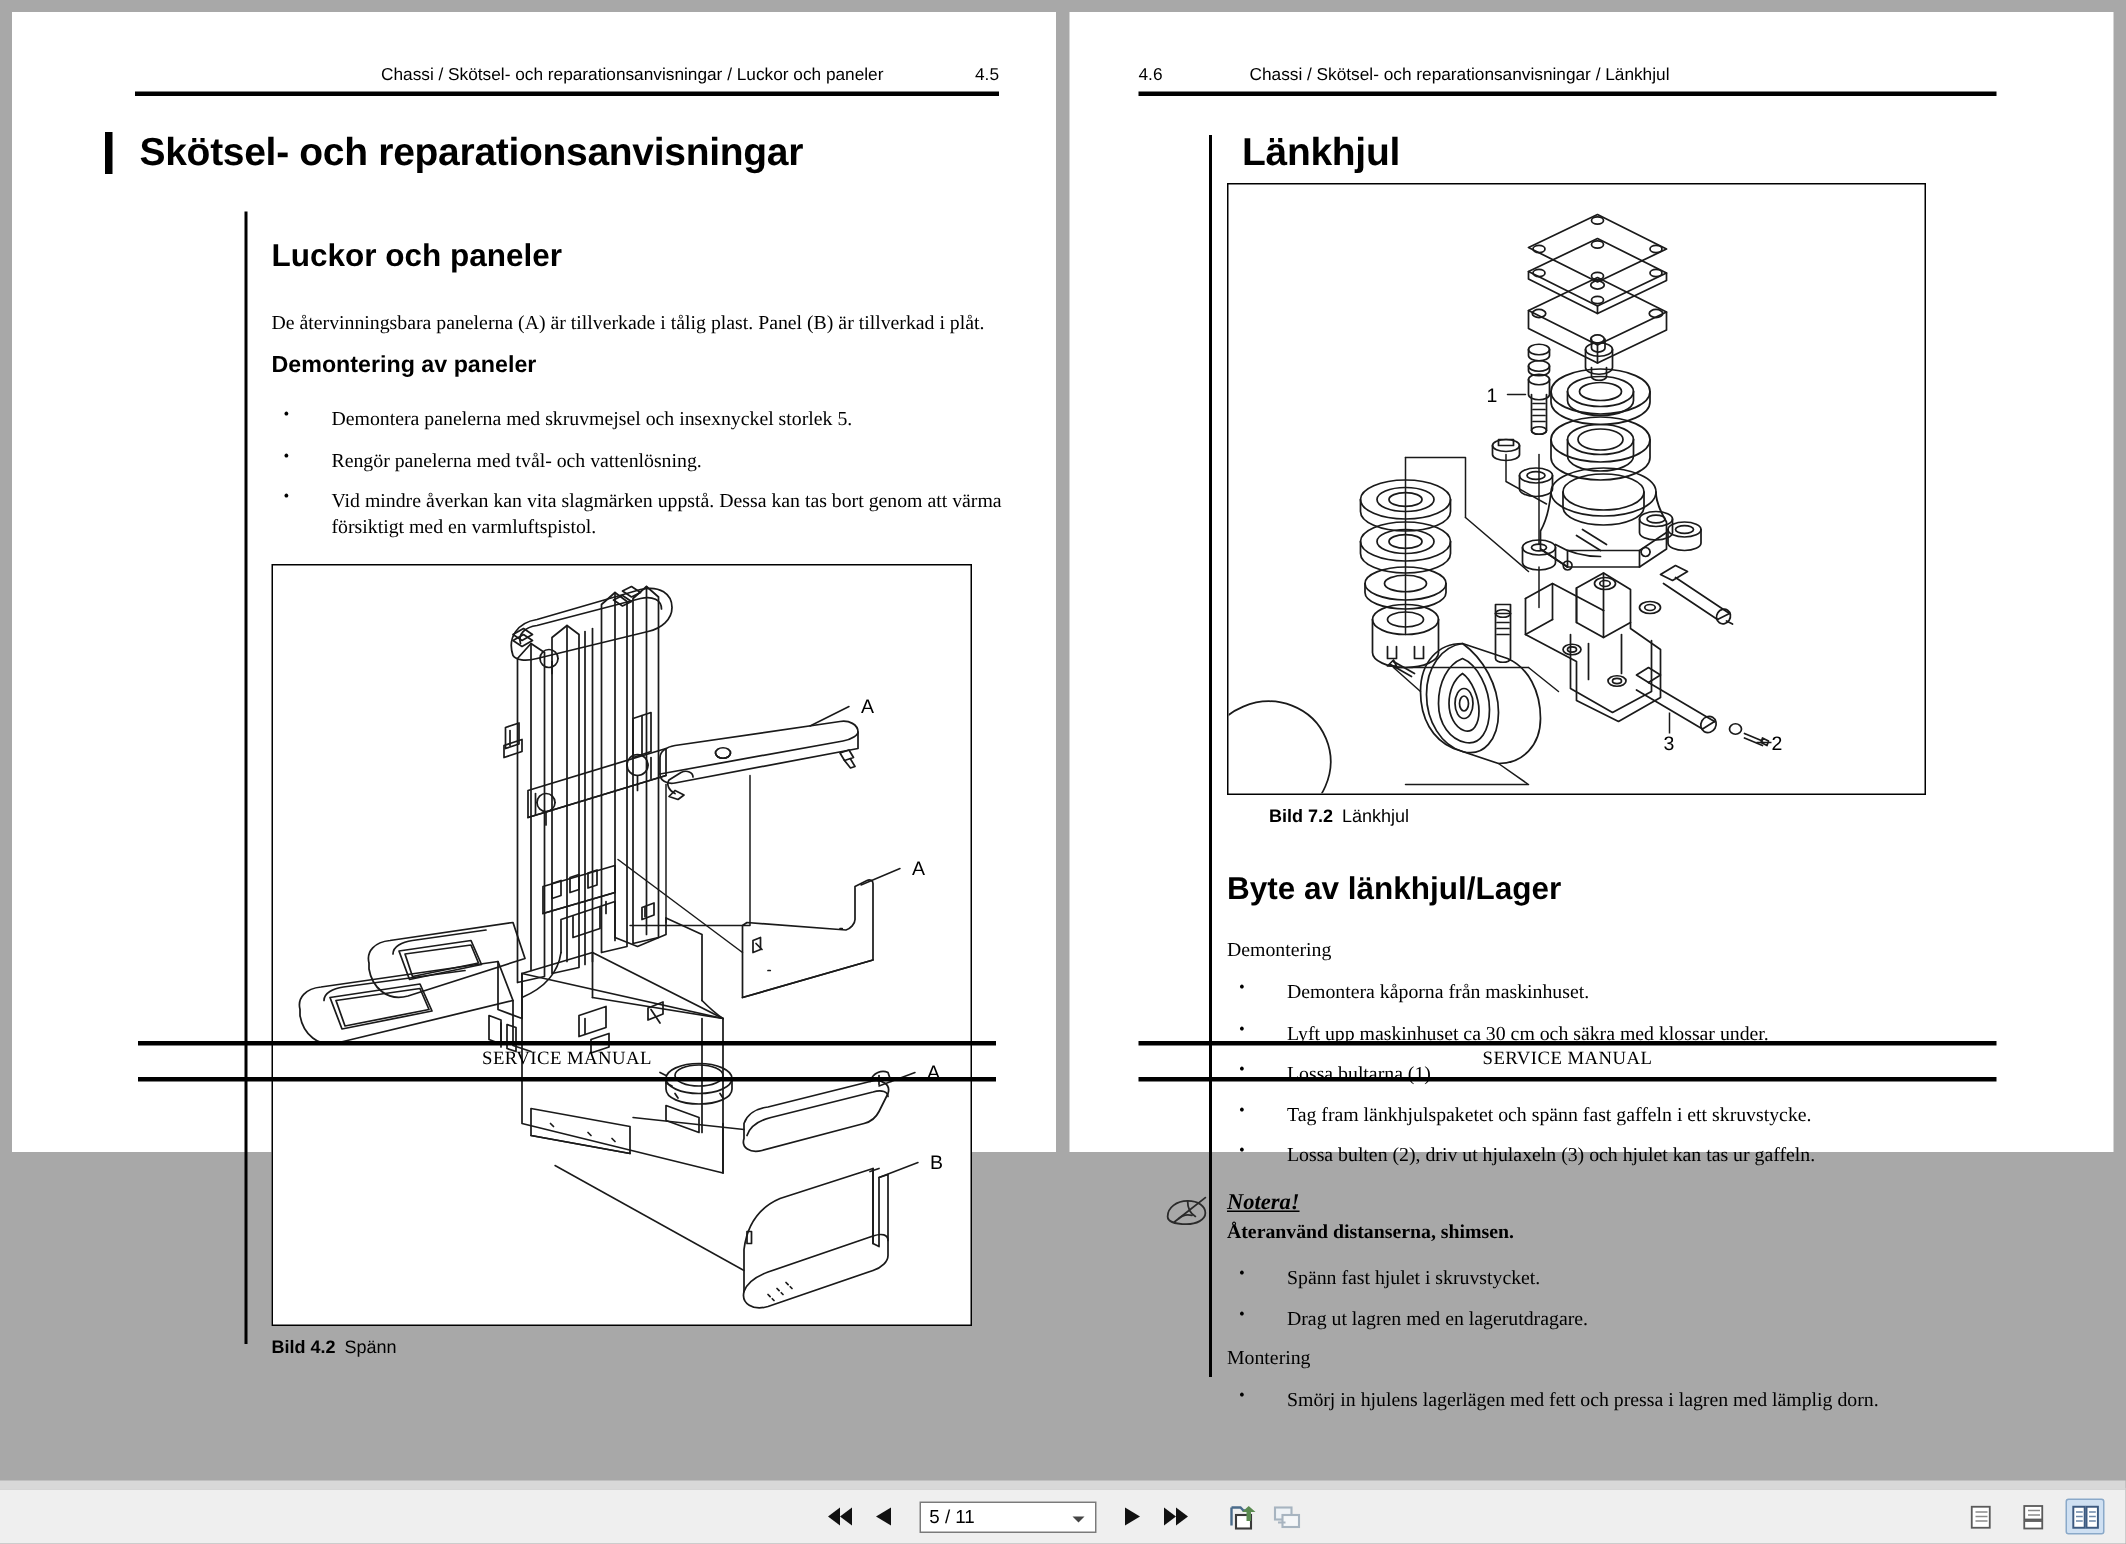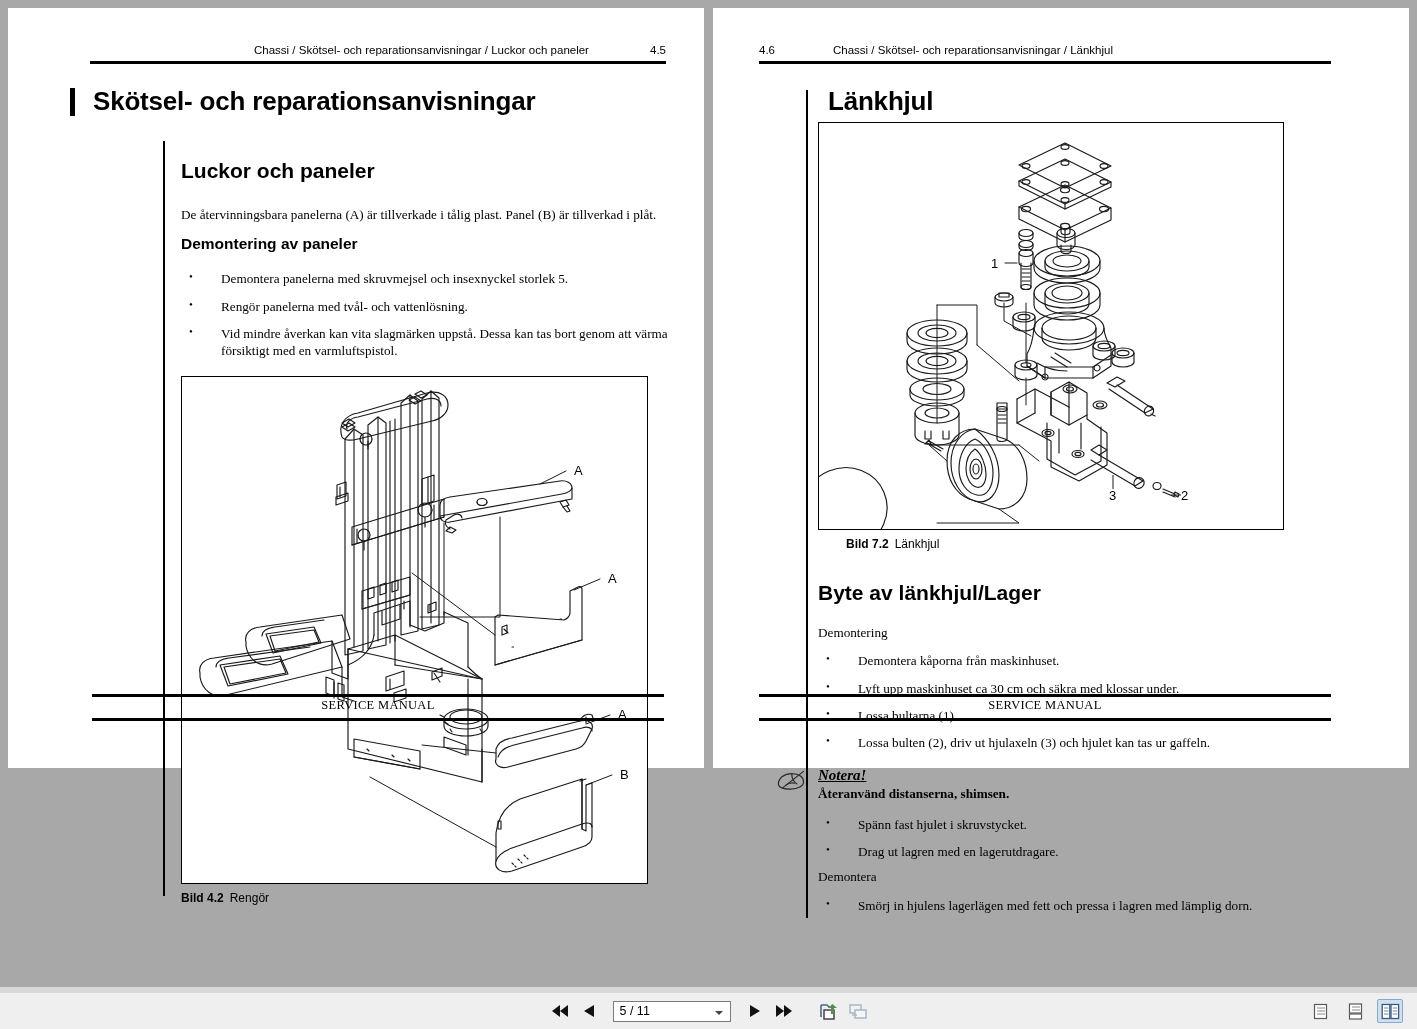--- a/index.html
+++ b/index.html
@@ -421,21 +421,21 @@
             <g font-family="Liberation Sans, sans-serif" font-size="13" fill="#000">
               <text x="392" y="98">A</text>
               <text x="426" y="206">A</text>
               <text x="436" y="342">A</text>
               <text x="438" y="402">B</text>
             </g>
           </svg>
         </div>
 
         <div class="fig-caption">
-          <b>Bild 4.2</b><span>Rengör</span>
+          <b>Bild 4.2</b><span>Spänn</span>
         </div>
 
       </div>
     </div>
 
     <div class="pg-footer">
       <div class="ftr-line-top"></div>
       <div class="ftr-text">SERVICE MANUAL</div>
       <div class="ftr-line-bot"></div>
     </div>
@@ -654,20 +654,21 @@
         </div>
 
         <h2 class="h2" style="margin-top:30px;">Byte av länkhjul/Lager</h2>
 
         <p class="body" style="margin-top:19px;">Demontering</p>
 
         <ul class="bullets" style="margin-top:11px;">
           <li>Demontera kåporna från maskinhuset.</li>
           <li>Lyft upp maskinhuset ca 30 cm och säkra med klossar under.</li>
           <li>Lossa bultarna (1)</li>
+          <li>Tag fram länkhjulspaketet och spänn fast gaffeln i ett skruvstycke.</li>
           <li>Lossa bulten (2), driv ut hjulaxeln (3) och hjulet kan tas ur gaffeln.</li>
         </ul>
 
         <div class="note-wrap">
           <svg class="note-icon" viewBox="0 0 46 32">
             <g fill="none" stroke="#2a2a2a" stroke-width="1.6" stroke-linejoin="round" stroke-linecap="round">
               <path d="M6 20 C6 12 14 6 24 6 C34 6 40 11 40 17 C40 23 32 27 23 27 C14 27 6 25 6 20 Z"></path>
               <path d="M24 6 C24 12 26 17 31 20"></path>
               <path d="M40 3 L12 25"></path>
               <path d="M16 22 C19 19 24 18 28 19"></path>
@@ -675,21 +676,21 @@
           </svg>
           <div class="note-title">Notera!</div>
           <div class="note-body">Återanvänd distanserna, shimsen.</div>
         </div>
 
         <ul class="bullets" style="margin-top:14px;">
           <li>Spänn fast hjulet i skruvstycket.</li>
           <li>Drag ut lagren med en lagerutdragare.</li>
         </ul>
 
-        <p class="body" style="margin-top:-2px;">Demontera</p>
+        <p class="body" style="margin-top:-2px;">Montering</p>
 
         <ul class="bullets" style="margin-top:11px;">
           <li>Smörj in hjulens lagerlägen med fett och pressa i lagren med lämplig dorn.</li>
         </ul>
 
       </div>
     </div>
 
     <div class="pg-footer">
       <div class="ftr-line-top"></div>

